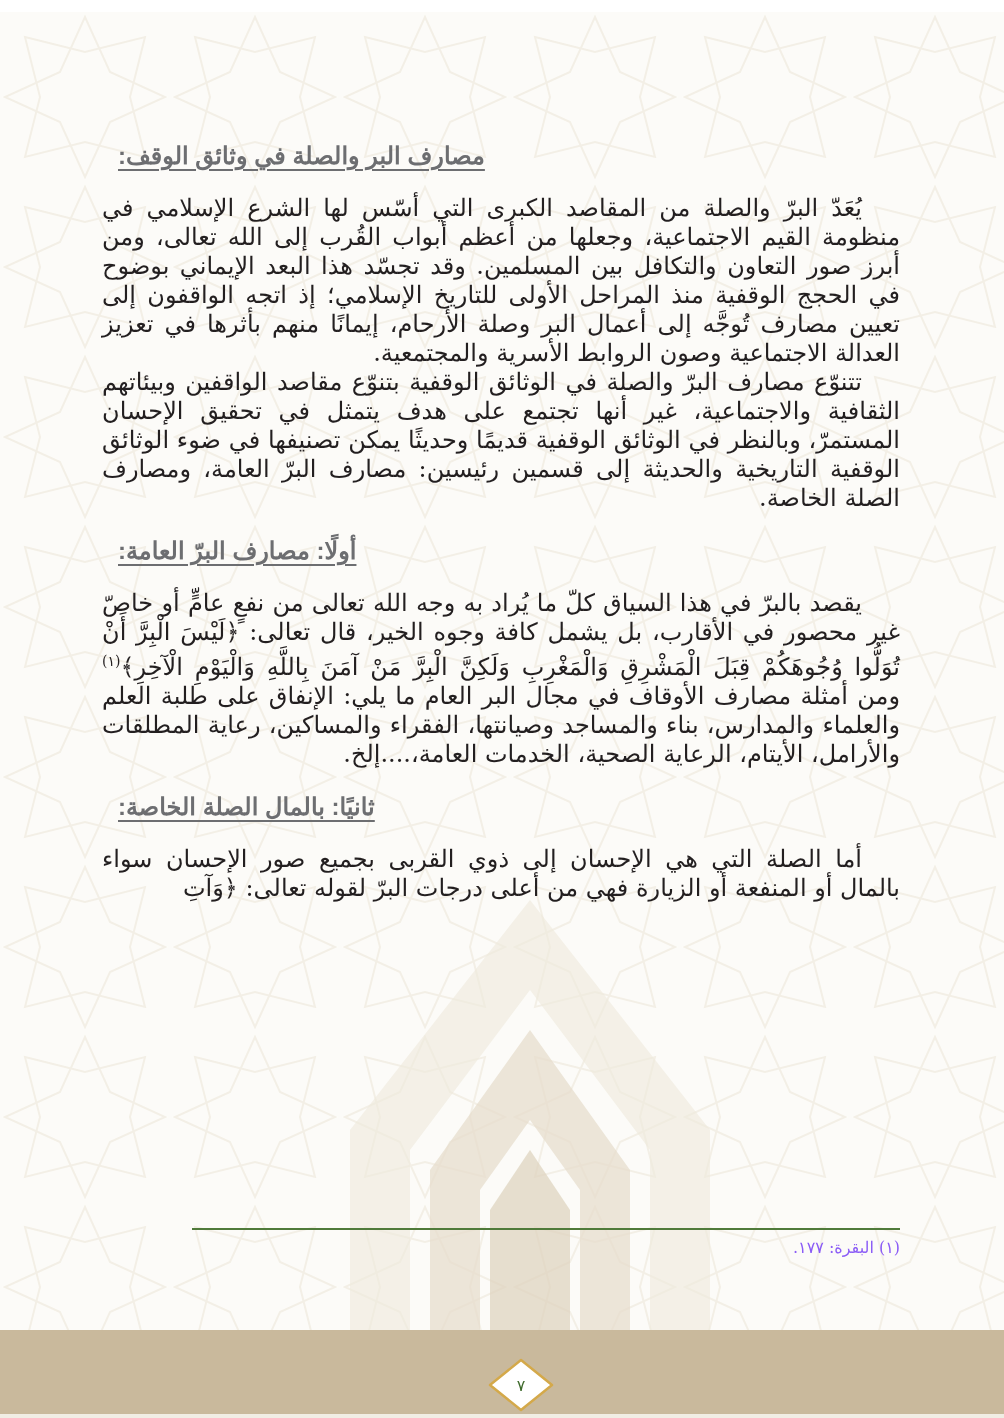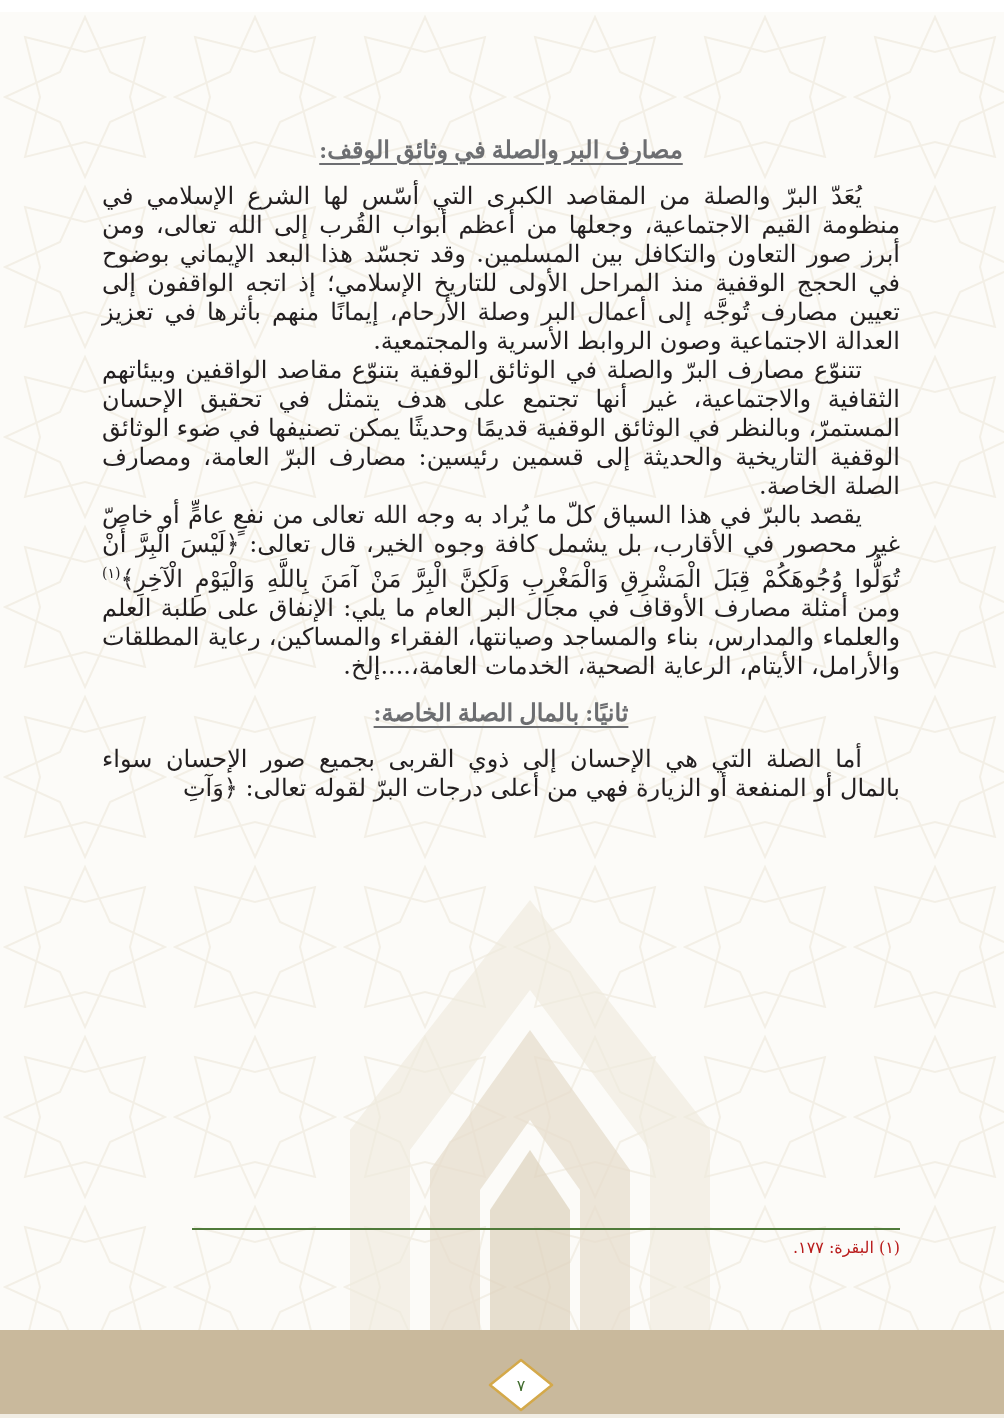--- a/index.html
+++ b/index.html
@@ -9,36 +9,36 @@
     font-family: "DejaVu Serif", "Liberation Serif", serif;
   }
   .top-strip { position: absolute; top: 0; left: 0; right: 0; height: 12px; background: #ffffff; }
   .pattern { position: absolute; top: 12px; left: 0; width: 1004px; height: 1318px; opacity: 0.55; pointer-events: none; }
   .center-ornament { position: absolute; left: 330px; top: 880px; width: 400px; height: 450px; pointer-events: none; }
   .content {
     position: absolute; top: 118px; left: 102px; width: 798px;
     direction: rtl; color: #231f20;
   }
   .heading {
-    font-family: Liberation Serif, serif;
+    font-family: Liberation Sans, sans-serif;
     font-size: 24px; color: #6d6e71; text-decoration: underline;
     text-underline-offset: 5px; text-decoration-thickness: 2px;
-    margin: 10px; line-height: 44px; height: 44px;
-    text-align: center;
+    margin: 16px; line-height: 44px; height: 44px;
+    text-align: left;
   }
   .para {
     font-size: 24px; line-height: 29px; text-align: justify; text-align-last: right;
     margin: 0; text-indent: 38px;
   }
   .footnote-ref { font-size: 14px; vertical-align: super; }
   .footnote-rule {
     position: absolute; left: 192px; width: 708px; top: 1228px; height: 2px; background: #4f7a3a;
   }
   .footnote {
-    position: absolute; top: 1238px; right: 104px; font-size: 16px; color: #b91c1c; direction: rtl;
+    position: absolute; top: 1238px; right: 104px; font-size: 16px; color: #8b5cf6; direction: rtl;
   }
   .footer-band {
     position: absolute; left: 0; right: 0; top: 1330px; height: 84px; background: #c9b99c;
   }
   .footer-edge { position: absolute; left: 0; right: 0; top: 1414px; height: 4px; background: #f1ede4; }
   .page-badge {
     position: absolute; left: 488px; top: 1358px; width: 66px; height: 54px;
   }
   .page-num {
     position: absolute; left: 488px; top: 1358px; width: 66px; height: 54px;
@@ -64,20 +64,21 @@
 <svg class="center-ornament" viewBox="0 0 400 450">
   <path d="M200 20 L380 250 L380 450 L320 450 L320 270 L200 110 L80 270 L80 450 L20 450 L20 250 Z" fill="#efe9dc" opacity="0.6"></path>
   <path d="M200 150 L300 290 L300 450 L250 450 L250 310 L200 240 L150 310 L150 450 L100 450 L100 290 Z" fill="#e6dccb" opacity="0.7"></path>
   <path d="M200 270 L240 330 L240 450 L160 450 L160 330 Z" fill="#ddd1bc" opacity="0.7"></path>
 </svg>
 
 <div class="content">
   <h2 class="heading">مصارف البر والصلة في وثائق الوقف:</h2>
   <p class="para">يُعَدّ البرّ والصلة من المقاصد الكبرى التي أسّس لها الشرع الإسلامي في منظومة القيم الاجتماعية، وجعلها من أعظم أبواب القُرب إلى الله تعالى، ومن أبرز صور التعاون والتكافل بين المسلمين. وقد تجسّد هذا البعد الإيماني بوضوح في الحجج الوقفية منذ المراحل الأولى للتاريخ الإسلامي؛ إذ اتجه الواقفون إلى تعيين مصارف تُوجَّه إلى أعمال البر وصلة الأرحام، إيمانًا منهم بأثرها في تعزيز العدالة الاجتماعية وصون الروابط الأسرية والمجتمعية.</p>
   <p class="para">تتنوّع مصارف البرّ والصلة في الوثائق الوقفية بتنوّع مقاصد الواقفين وبيئاتهم الثقافية والاجتماعية، غير أنها تجتمع على هدف يتمثل في تحقيق الإحسان المستمرّ، وبالنظر في الوثائق الوقفية قديمًا وحديثًا يمكن تصنيفها في ضوء الوثائق الوقفية التاريخية والحديثة إلى قسمين رئيسين: مصارف البرّ العامة، ومصارف الصلة الخاصة.</p>
+  <h3 class="heading">أولًا: مصارف البرّ العامة:</h3>
   <p class="para"><span>يقصد بالبرّ في هذا السياق كلّ ما يُراد به وجه الله تعالى من نفعٍ عامٍّ أو خاصّ غير محصور في الأقارب، بل يشمل كافة وجوه الخير، قال تعالى: ﴿لَيْسَ الْبِرَّ أَنْ تُوَلُّوا وُجُوهَكُمْ قِبَلَ الْمَشْرِقِ وَالْمَغْرِبِ وَلَكِنَّ الْبِرَّ مَنْ آمَنَ بِاللَّهِ وَالْيَوْمِ الْآخِرِ﴾</span><span class="footnote-ref">(١)</span><span> ومن أمثلة مصارف الأوقاف في مجال البر العام ما يلي: الإنفاق على طلبة العلم والعلماء والمدارس، بناء والمساجد وصيانتها، الفقراء والمساكين، رعاية المطلقات والأرامل، الأيتام، الرعاية الصحية، الخدمات العامة،....إلخ.</span></p>
   <h3 class="heading">ثانيًا: بالمال الصلة الخاصة:</h3>
   <p class="para">أما الصلة التي هي الإحسان إلى ذوي القربى بجميع صور الإحسان سواء بالمال أو المنفعة أو الزيارة فهي من أعلى درجات البرّ لقوله تعالى: ﴿وَآتِ</p>
 </div>
 
 <div class="footnote-rule"></div>
 <div class="footnote">(١) البقرة: ١٧٧.</div>
 
 <div class="footer-band"></div>
 <div class="footer-edge"></div>

